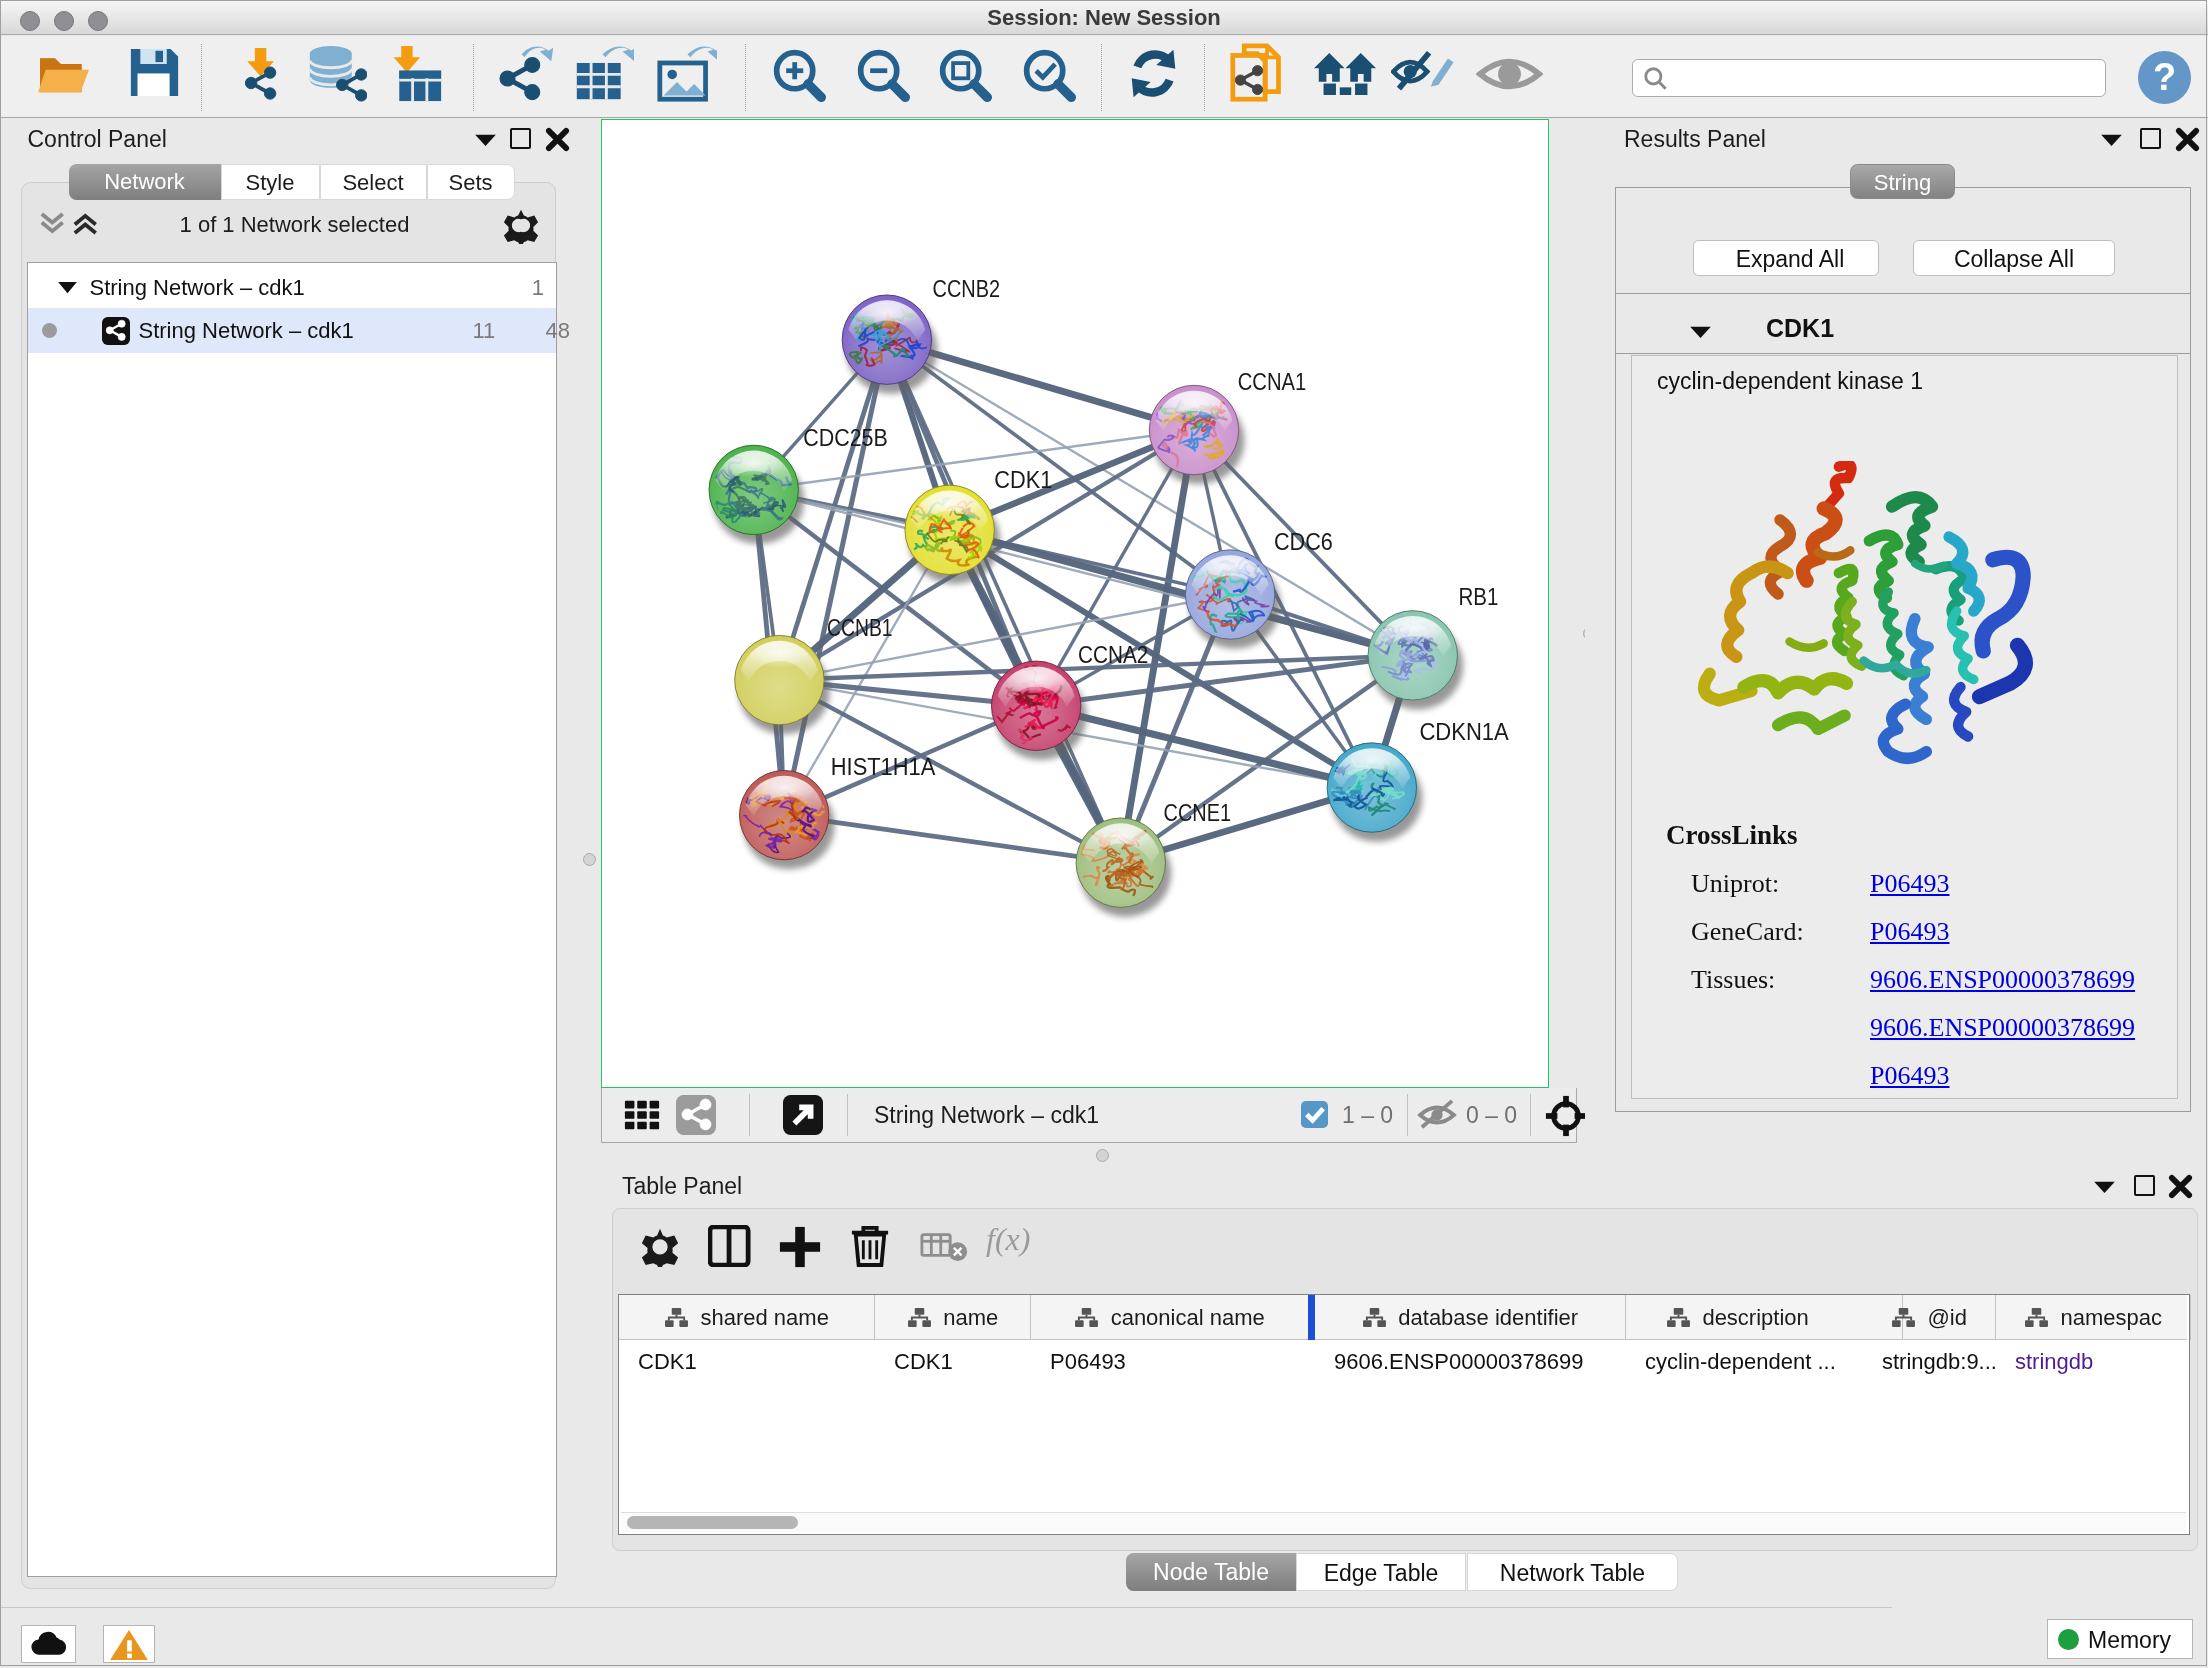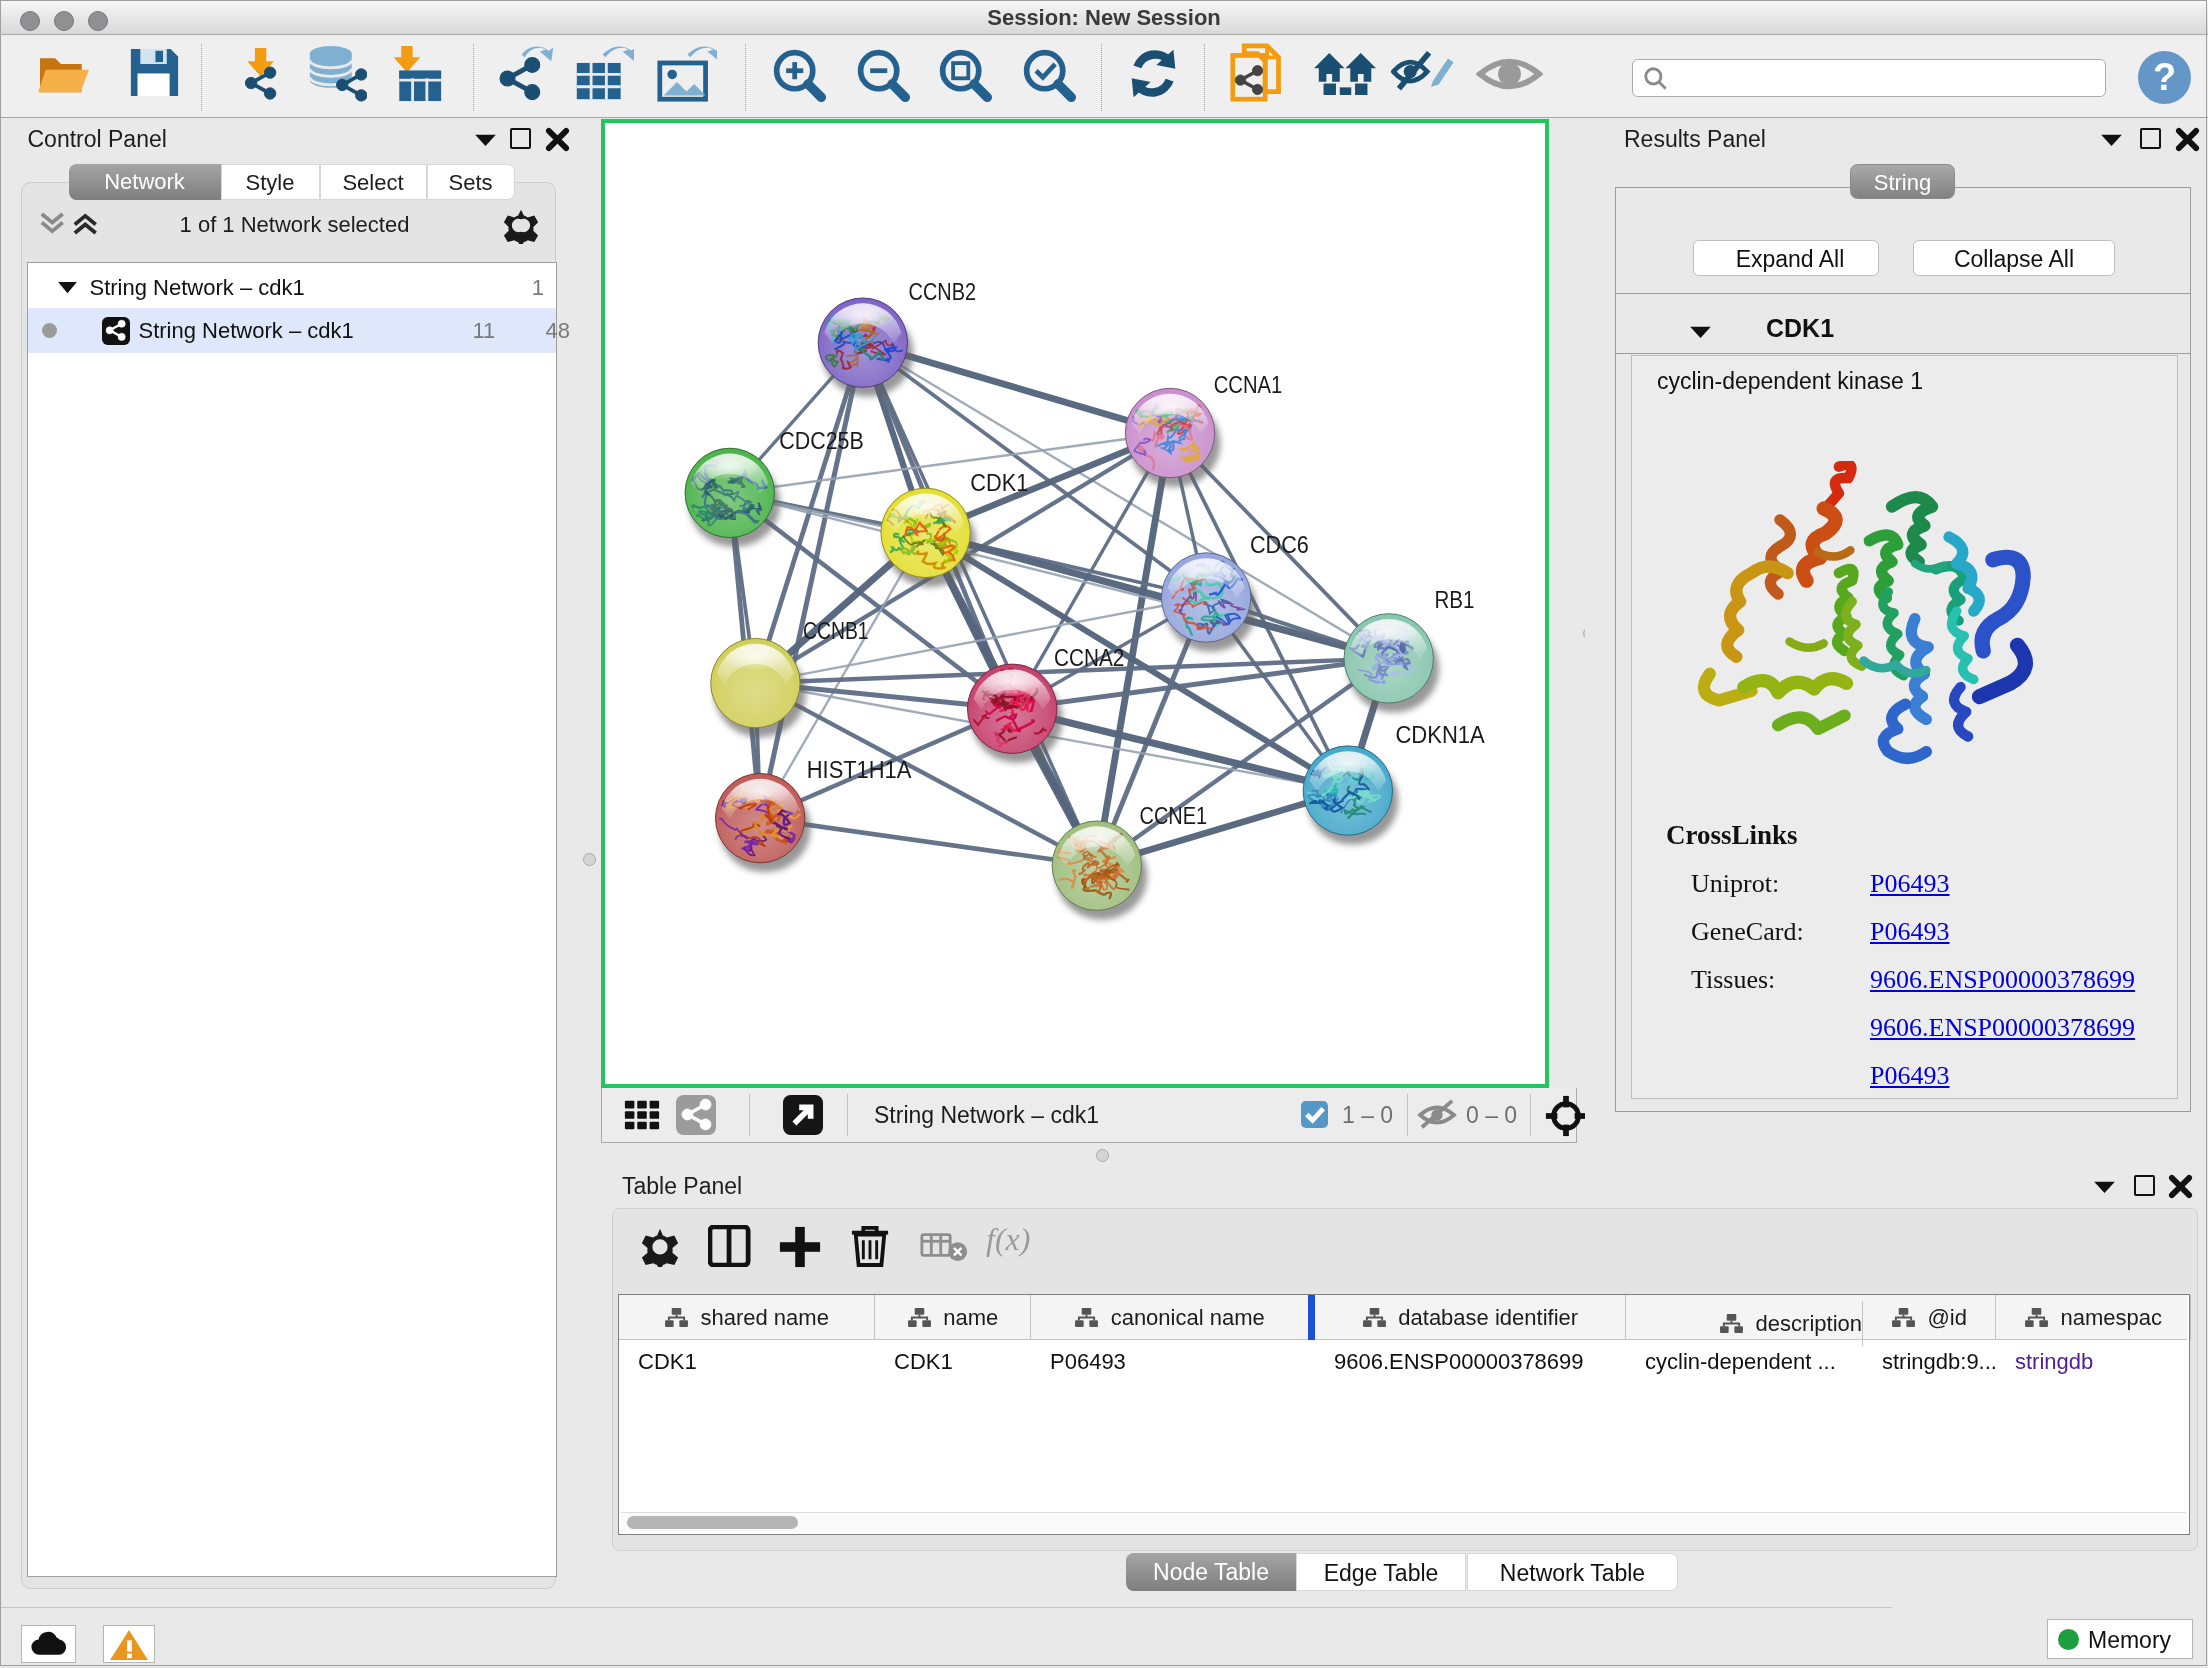--- a/index.html
+++ b/index.html
@@ -215,21 +215,21 @@
             </g>
           </svg>
         </div>
      <div class="abs" style="left:111px;top:9.5px;font-size:22px;color:#111;">String Network – cdk1</div>
      <div class="abs" style="left:445px;top:9.5px;font-size:22px;color:#7a7a7a;">11</div>
      <div class="abs" style="left:498px;top:9.5px;font-size:22px;color:#7a7a7a;margin-left:20px;">48</div>
    </div>
  </div>
 </div>
 
-<div class="abs" style="left:601px;top:119px;width:948px;height:969px;background:#ffffff;border:4px solid #22c55e;">
+<div class="abs" style="left:601px;top:119px;width:948px;height:969px;background:#ffffff;border:1px solid #22c55e;padding-left:27px;">
 <svg width="976" height="969" viewBox="0 0 1026 1019">
 <defs>
 <linearGradient id="gloss" x1="0" y1="0" x2="0" y2="1">
 <stop offset="0" stop-color="#ffffff" stop-opacity="0.95"></stop>
           <stop offset="1" stop-color="#ffffff" stop-opacity="0.1"></stop>
         </linearGradient>
 <radialGradient id="gloss2" cx="0.5" cy="0.4" r="0.6">
 <stop offset="0" stop-color="#ffffff" stop-opacity="0.75"></stop>
           <stop offset="1" stop-color="#ffffff" stop-opacity="0"></stop>
         </radialGradient>
@@ -906,21 +906,21 @@
       <svg width="25" height="21" viewBox="0 0 26 22" style="">
               <g fill="#555">
                 <rect x="8" y="1" width="10" height="7" rx="1"></rect>
                 <rect x="1" y="14" width="9" height="7" rx="1"></rect>
                 <rect x="16" y="14" width="9" height="7" rx="1"></rect>
                 <path d="M13 8 v3 M5 14 v-3 h16 v3" stroke="#555" stroke-width="2" fill="none"></path>
               </g>
             </svg>
             <span style="font-size:22px;color:#1c1c1c;white-space:nowrap;">database identifier</span>
           </div>
-          <div class="abs" style="left:1007px;top:0;width:237px;height:45px;border-right:1px solid #c3c3c3;display:flex;align-items:center;justify-content:flex-end;gap:11.4px;margin-top:6px;">
+          <div class="abs" style="left:1047px;top:0;width:237px;height:45px;border-right:1px solid #c3c3c3;display:flex;align-items:center;justify-content:flex-start;gap:11.4px;">
       <svg width="25" height="21" viewBox="0 0 26 22" style="">
               <g fill="#555">
                 <rect x="8" y="1" width="10" height="7" rx="1"></rect>
                 <rect x="1" y="14" width="9" height="7" rx="1"></rect>
                 <rect x="16" y="14" width="9" height="7" rx="1"></rect>
                 <path d="M13 8 v3 M5 14 v-3 h16 v3" stroke="#555" stroke-width="2" fill="none"></path>
               </g>
             </svg>
             <span style="font-size:22px;color:#1c1c1c;white-space:nowrap;">description</span>
           </div>

